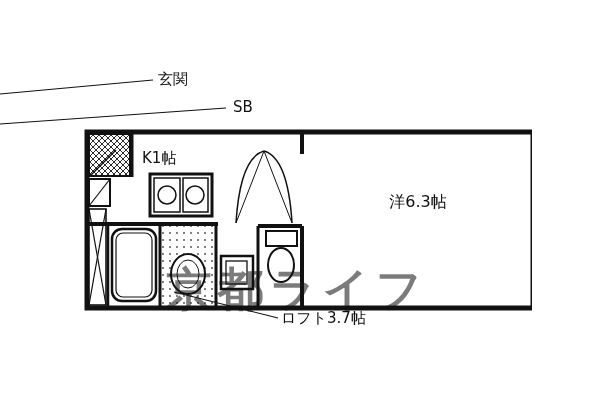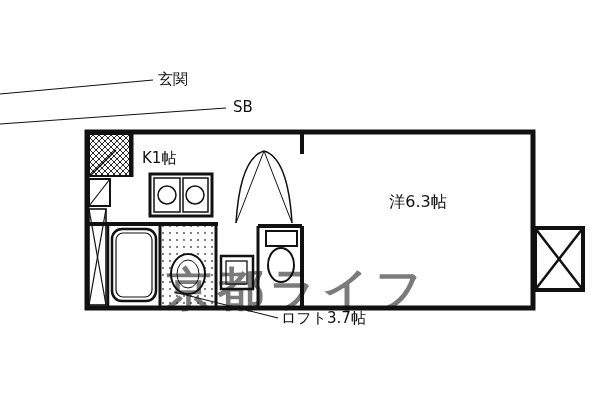--- a/index.html
+++ b/index.html
@@ -3,21 +3,21 @@
 <meta charset="utf-8">
 <style>
   html, body {
     margin: 0;
     padding: 0;
     background: #ffffff;
     font-family: "DejaVu Sans", "Liberation Sans", sans-serif;
   }
   .canvas {
     position: relative;
-    width: 600px;
+    width: 532px;
     height: 400px;
     background: #ffffff;
     overflow: hidden;
   }
   svg text {
     font-family: "DejaVu Sans", "Liberation Sans", sans-serif;
     fill: #111111;
   }
   .label-sm { font-size: 15px; }
   .label-md { font-size: 16px; }

